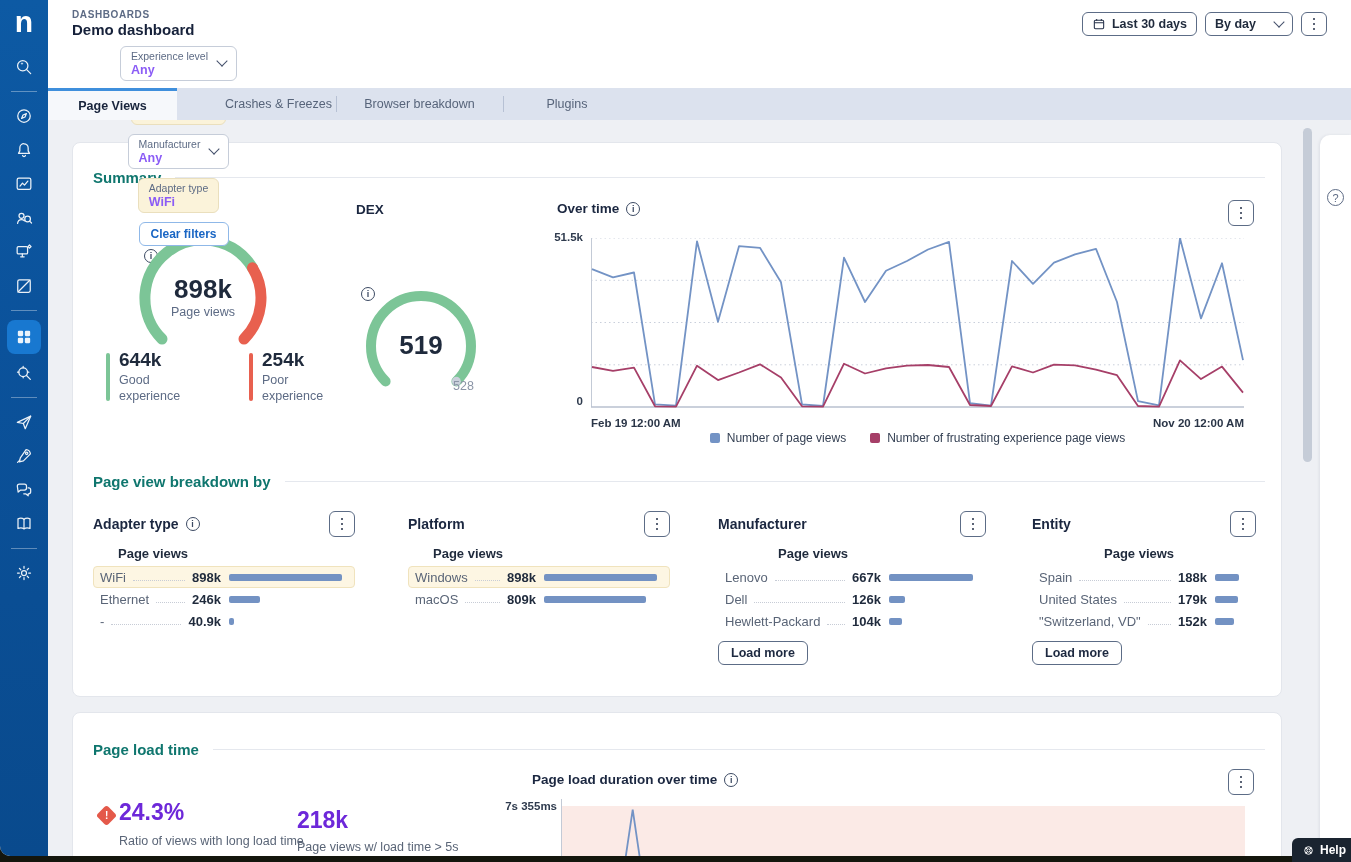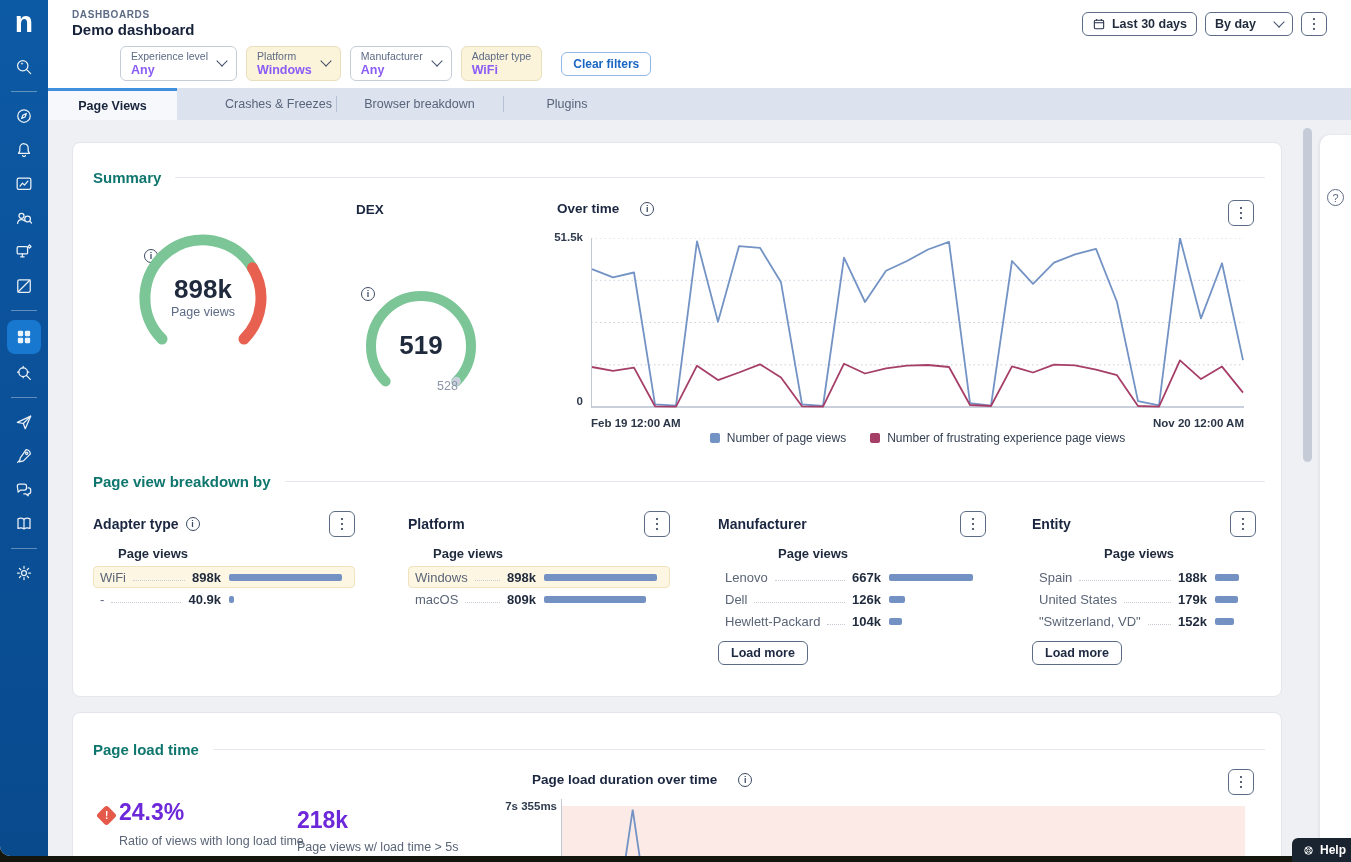--- a/index.html
+++ b/index.html
@@ -29,21 +29,21 @@
   .hbtn { height:24px; display:flex; align-items:center; gap:6px; padding:0 9px;
     border:1px solid #5c6c86; border-radius:6px; background:#fff; font-size:12.5px;
     font-weight:600; color:#1f2a3c; cursor:pointer; }
   .hbtn.kebab { width:26px; padding:0; justify-content:center; }
   .kdots { display:flex; flex-direction:column; gap:2.5px; }
   .kdots i { width:2.5px; height:2.5px; border-radius:50%; background:#243049; }
   .chev { width:8px; height:8px; border-right:1.6px solid #44506b; border-bottom:1.6px solid #44506b;
     transform:rotate(45deg); margin-top:-4px; }
 
   
-  .filterbar { position:absolute; left:72px; top:46px; display:flex; gap:9px; align-items:center; }
+  .filterbar { position:absolute; left:72px; top:46px; display:flex; gap:9px; align-items:center;flex-direction:column; }
   .chip { min-width:80px; padding:4px 10px 5px 10px; border:1px solid #c6cdd9; border-radius:6px;
     background:#fff; display:flex; align-items:center; gap:10px; cursor:pointer; height:35px;}
   .chip.beige { background:#fbf3da; border-color:#eadfbd; }
   .chip .c-label { font-size:10.5px; color:#5d6b85; }
   .chip .c-value { font-size:12.5px; font-weight:bold; color:#8b5cf6; margin-top:1px; }
   .clear-btn { height:24px; padding:0 11px; border:1px solid #8fb8e8; border-radius:6px;
     background:#fff; color:#1a66c4; font-size:12px; font-weight:bold; cursor:pointer; margin-left:10px;}
 
   
   .tabstrip { position:absolute; left:48px; top:88px; right:0; height:32px; background:#dce2ee;
@@ -77,21 +77,21 @@
   .g-sub { font-size:12.5px; color:#5d6b85; margin-top:2px; }
   .legend2 { position:absolute; display:flex; gap:58px; }
   .leg-item { display:flex; gap:9px; }
   .leg-bar { width:4px; height:48px; border-radius:2px; margin-top:4px; }
   .leg-val { font-size:19px; font-weight:bold; color:#1f2a3c; }
   .leg-lab { font-size:12.5px; color:#5d6b85; line-height:1.25; margin-top:2px; width:72px;}
   .dex-title { position:absolute; font-size:13.5px; font-weight:bold; color:#1b2740; }
   .dex-max { position:absolute; font-size:12.5px; color:#8b95a7; }
 
   
-  .chart-title { position:absolute; display:flex; align-items:center; gap:21px;
+  .chart-title { position:absolute; display:flex; align-items:center; gap:7px;
     font-size:13.5px; font-weight:bold; color:#1b2740; }
   .ytick { position:absolute; width:52px; text-align:right; font-size:11.5px; font-weight:bold; color:#2f3b4e; }
   .xlab { position:absolute; font-size:11.5px; font-weight:bold; color:#2a3547; }
   .ot-legend { position:absolute; display:flex; gap:24px; justify-content:center; }
   .ot-leg-item { display:flex; align-items:center; gap:7px; font-size:12px; color:#333f52; }
   .ot-leg-item .sw { width:10px; height:10px; border-radius:2px; }
 
   
   .bd-col { position:absolute; top:368px; }
   .bd-title-row { display:flex; align-items:center; gap:7px; height:26px; }
@@ -312,33 +312,49 @@
       <div class="gauge-wrap" style="left:55px;top:83px;width:150px;height:140px;">
         <svg id="gauge1" width="150" height="140">
             <path d="M34.0 113.0 A58 58 0 1 1 124.5 41.8" stroke="#7cc597" stroke-width="11" fill="none" stroke-linecap="round"></path>
             <path d="M124.5 41.8 A58 58 0 0 1 116.0 113.0" stroke="#e8604f" stroke-width="11" fill="none" stroke-linecap="round"></path>
           </svg>
         <div class="gauge-center" style="left:0;top:50px;width:150px;">
           <div class="g-big">898k</div>
           <div class="g-sub">Page views</div>
         </div>
       </div>
+      <div class="legend2" style="left:33px;top:206px;">
+        <div class="leg-item">
+          <div class="leg-bar" style="background:#7cc597;"></div>
+          <div>
+            <div class="leg-val">644k</div>
+            <div class="leg-lab">Good experience</div>
+          </div>
+        </div>
+        <div class="leg-item">
+          <div class="leg-bar" style="background:#e8604f;"></div>
+          <div>
+            <div class="leg-val">254k</div>
+            <div class="leg-lab">Poor experience</div>
+          </div>
+        </div>
+      </div>
 
       <div class="dex-title" style="left:283px;top:59px;">DEX</div>
       <span class="info-i" style="position:absolute;left:288px;top:144px;">i</span>
       <div class="gauge-wrap" style="left:283px;top:143px;width:130px;height:122px;">
         <svg id="gauge2" width="130" height="122">
             <path d="M29.6 95.4 A50 50 0 1 1 100.4 95.4" stroke="#7cc597" stroke-width="10" fill="none" stroke-linecap="round"></path>
             <circle cx="100.35533905932738" cy="95.35533905932738" r="4.5" fill="#c9d0db"></circle>
           </svg>
         <div class="gauge-center" style="left:0;top:46px;width:130px;">
           <div class="g-big">519</div>
         </div>
       </div>
-      <div class="dex-max" style="left:364px;top:236px;">528</div>
+      <div class="dex-max" style="left:380px;top:236px;">528</div>
 
       <div class="chart-title" style="left:484px;top:58px;">
         <span>Over time</span>
         <span class="info-i">i</span>
       </div>
       <div class="kebab-sq" style="position:absolute;left:1155px;top:57px;">
         <span class="kdots">
             <i></i>
             <i></i>
             <i></i>
@@ -389,20 +405,28 @@
             <div class="bd-header" style="margin-left:25px;">Page views</div>
             <div class="bd-row hl">
               <span class="bd-label">WiFi</span>
               <span class="bd-leader"></span>
               <span class="bd-val">898k</span>
               <span class="bd-barbox" style="width:119px">
                 <span class="bd-bar" style="width:113.0px;display:block;"></span>
               </span>
             </div>
             <div class="bd-row">
+              <span class="bd-label">Ethernet</span>
+              <span class="bd-leader"></span>
+              <span class="bd-val">246k</span>
+              <span class="bd-barbox" style="width:119px">
+                <span class="bd-bar" style="width:31.0px;display:block;"></span>
+              </span>
+            </div>
+            <div class="bd-row">
               <span class="bd-label">-</span>
               <span class="bd-leader"></span>
               <span class="bd-val">40.9k</span>
               <span class="bd-barbox" style="width:119px">
                 <span class="bd-bar" style="width:5.1px;display:block;"></span>
               </span>
             </div>
           </div>
           <div class="bd-col" style="left: 335px; width: 262px;">
             <div class="bd-title-row">

